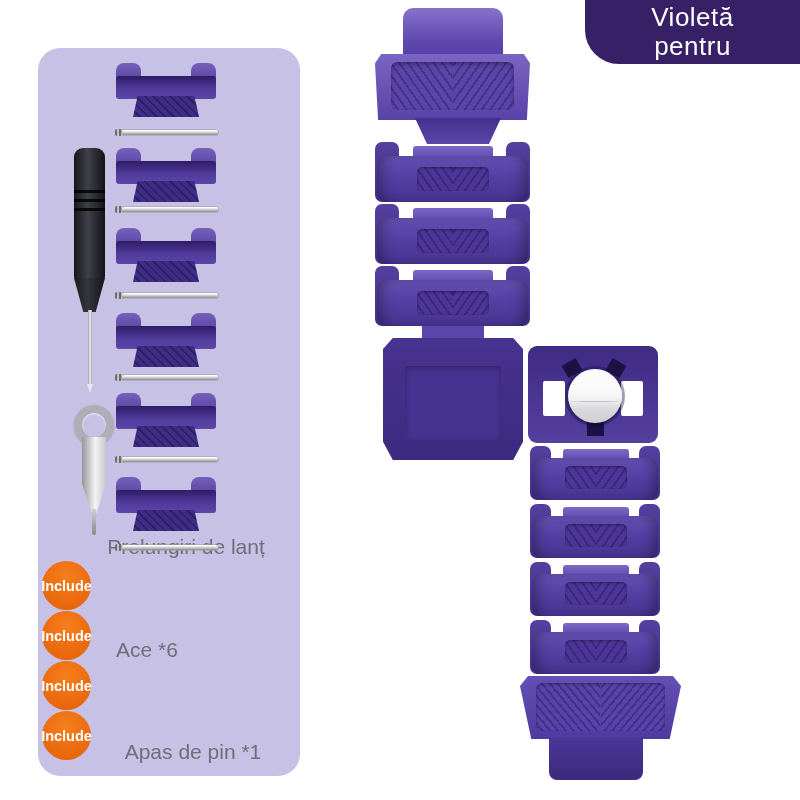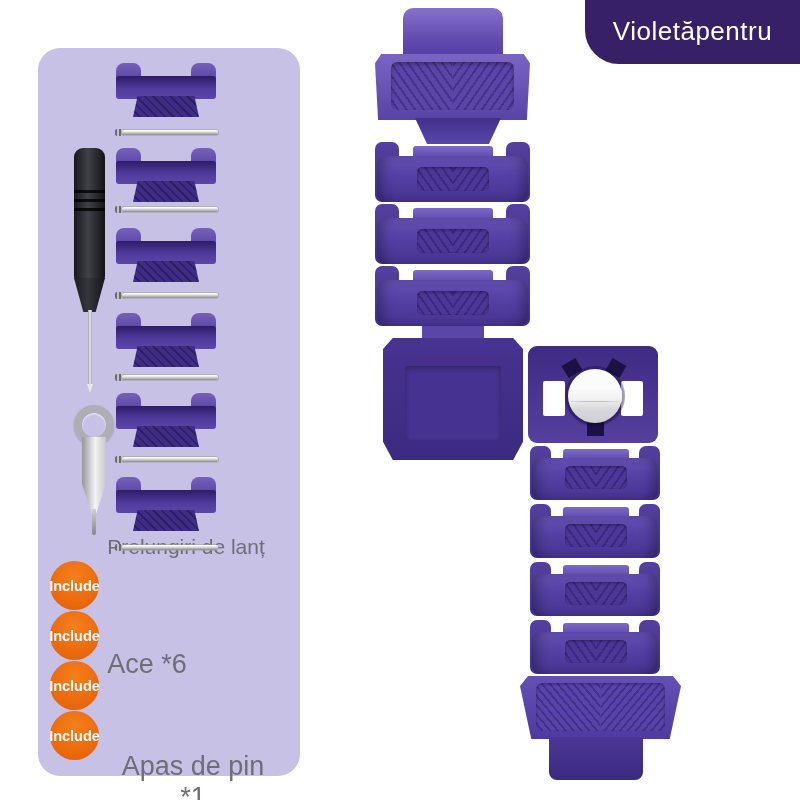--- a/index.html
+++ b/index.html
@@ -2,21 +2,21 @@
 <html><head>
 <meta charset="utf-8">
 <style>
   * { margin:0; padding:0; box-sizing:border-box; }
   body { background:#fff; font-family:"Liberation Sans", sans-serif; }
   .stage { position:relative; width:800px; height:800px; background:#ffffff; overflow:hidden; }
 
   
   .color-badge { position:absolute; top:0; right:0; width:215px; height:64px;
     background:#372065; border-radius:0 0 0 34px; color:#fff;
-    display:flex; flex-direction:row; align-items:center; justify-content:center;
+    display:flex; flex-direction:column; align-items:center; justify-content:center;
     font-size:26px; line-height:1.12; letter-spacing:.5px; }
 
   
   .panel { position:absolute; left:38px; top:48px; width:262px; height:728px;
     background:#c8c1e6; border-radius:22px; }
 
   
   .mini-link { position:absolute; left:78px; width:100px; height:54px; }
   .mini-link .post { position:absolute; top:0; width:25px; height:22px;
     background:linear-gradient(180deg,#7561ba,#523c9e); border-radius:8px 8px 2px 2px; }
@@ -54,27 +54,27 @@
   .sim .ring { position:absolute; left:1px; top:0; width:40px; height:40px;
     border:8px solid #aeaeb4; border-radius:50%;
     box-shadow:inset 0 1px 2px rgba(255,255,255,.8), 0 1px 2px rgba(0,0,0,.25); }
   .sim .body { position:absolute; left:9px; top:32px; width:24px; height:76px;
     background:linear-gradient(90deg,#97979b,#f4f4f6 55%,#c6c6ca);
     clip-path:polygon(0 0,100% 0,100% 62%,60% 100%,40% 100%,0 62%); }
   .sim .needle { position:absolute; left:19px; top:104px; width:4px; height:26px;
     background:linear-gradient(180deg,#cfcfd3,#88888c); border-radius:0 0 2px 2px; }
 
   
-  .inc-circle { position:absolute; left:12px; width:49px; height:49px; border-radius:50%;
+  .inc-circle { position:absolute; left:4px; width:49px; height:49px; border-radius:50%;
     background:radial-gradient(circle at 50% 32%,#f67f1c 0%,#ec6c10 55%,#e25f04 100%);
     display:flex; align-items:center; justify-content:center; overflow:visible; }
   .inc-circle span { color:#fff; font-size:14.5px; font-weight:bold; white-space:nowrap; }
   .lbl { position:absolute; color:#6f6e78; text-align:center; }
   .lbl-sm { font-size:21px; line-height:24px; }
-  .lbl-lg { font-size:27px;margin-top:11px; }
+  .lbl-lg { font-size:21px; }
 
   
   .band { position:absolute; }
   .band1 { left:375px; top:8px; width:155px; height:456px; }
   .band2 { left:528px; top:346px; width:146px; height:436px; }
 
   .chev { background-image:
       repeating-linear-gradient(55deg,transparent 0 5px,rgba(22,6,66,.30) 5px 7px),
       repeating-linear-gradient(-55deg,transparent 0 5px,rgba(22,6,66,.30) 5px 7px);
     background-size:50% 100%,50% 100%; background-position:0 0,100% 0;

